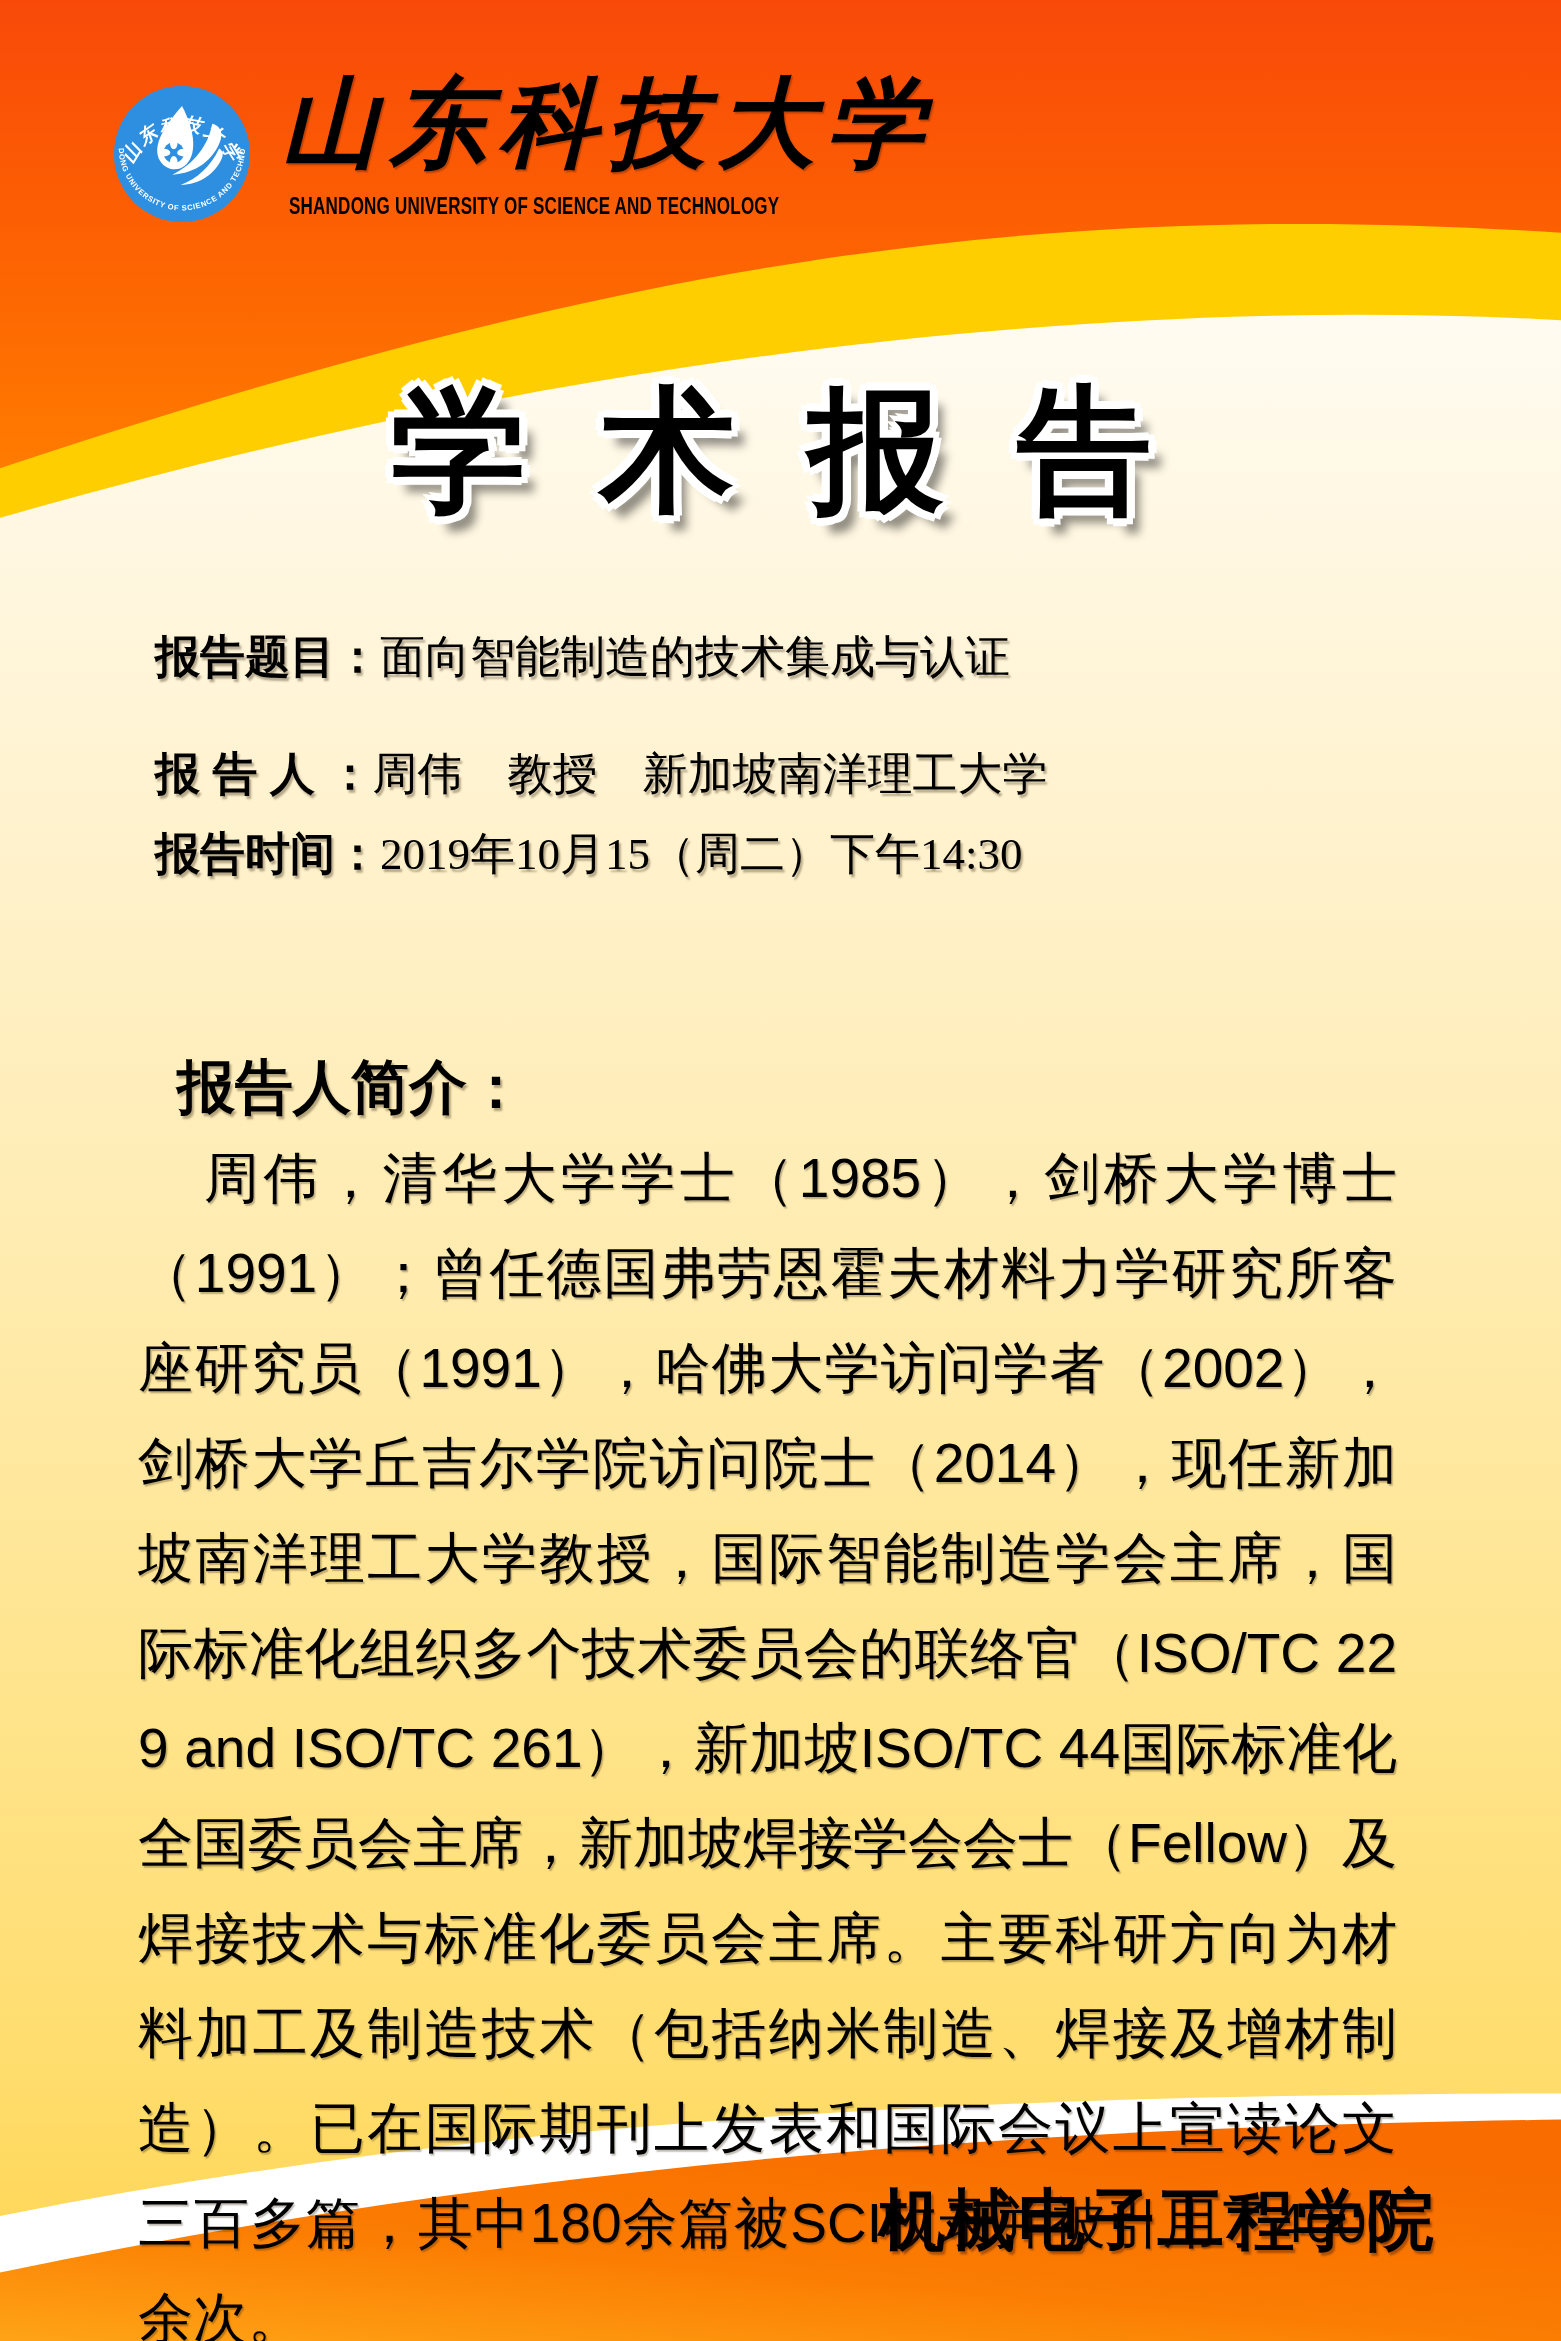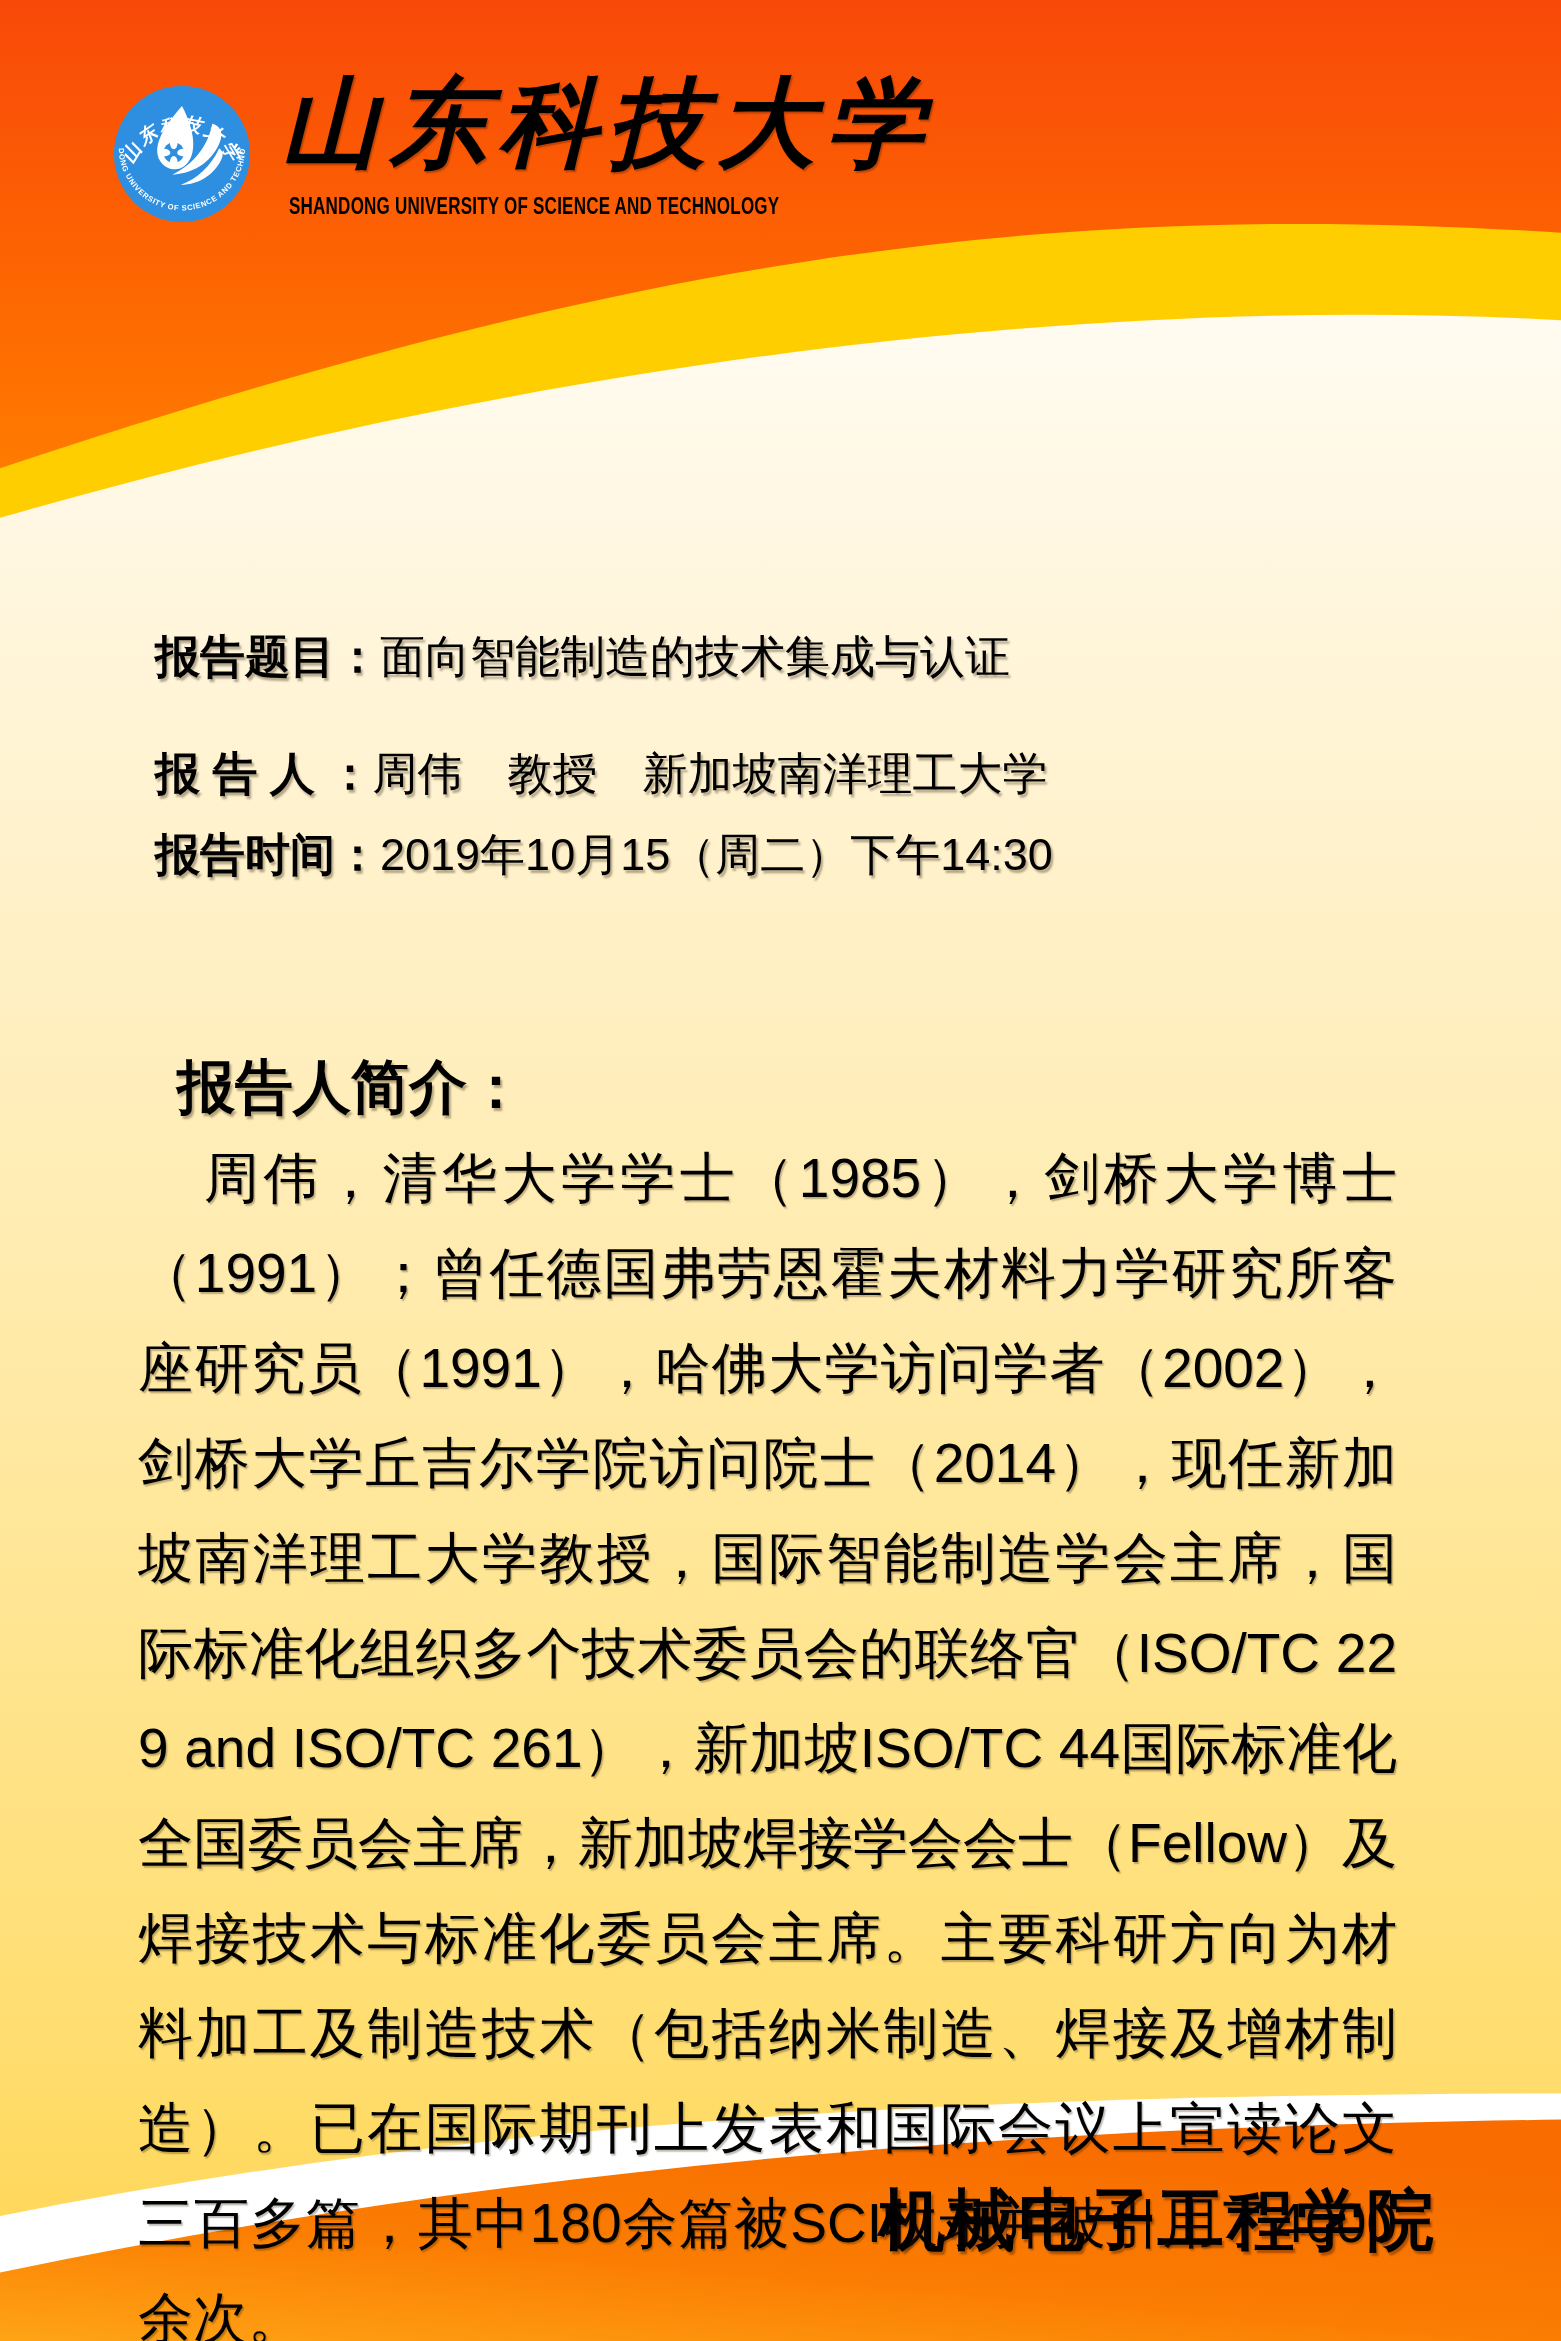--- a/index.html
+++ b/index.html
@@ -42,21 +42,21 @@
   
   .info-row{
     position:absolute;left:155px;width:1308px;
     font-size:45px;line-height:1.15;white-space:nowrap;
     text-shadow:2.1px 2.8px 2.1px rgba(40,25,0,.35);
   }
   .info-row .lbl{font-weight:bold;}
   .info-row .val{font-weight:normal;}
   .row-0{top:611px;margin-top:20px;}
   .row-1{top:748px;}
-  .row-2{top:829px;}
+  .row-2{top:829px;font-family:Liberation Serif, serif;}
   .row-3{top:938px;}
   .bio-head{
     position:absolute;left:155px;top:1049px;
     font-size:58px;font-weight:bold;
     text-shadow:2.1px 2.8px 2.1px rgba(40,25,0,.35);
     margin-left:22px;
   }
   .bio{
     position:absolute;left:138px;top:1131px;width:1259px;
     font-size:55px;line-height:95px;
@@ -129,20 +129,21 @@
       <ellipse cx="86" cy="110" rx="9" ry="5.5" fill="#fff"></ellipse>
       <ellipse cx="114" cy="110" rx="9" ry="5.5" fill="#fff"></ellipse>
       <path d="M156,68 C150,100 130,126 98,142 C132,140 158,121 168,92 C172,79 166,70 156,68 Z" fill="#fff"></path>
       <path d="M166,104 C154,130 134,148 110,157 C138,156 160,141 170,118 C173,111 170,106 166,104 Z" fill="#fff"></path>
     </g>
   </svg>
 
   <div class="cn-name">山东科技大学</div>
   <div class="en-name">SHANDONG UNIVERSITY OF SCIENCE AND TECHNOLOGY</div>
 
+  <div class="title">学 术 报 告</div>
 
   <div class="info-row row-0">
     <span class="lbl">报告题目：</span><span class="val">面向智能制造的技术集成与认证</span>
   </div>
   <div class="info-row row-1">
     <span class="lbl">报 告 人 ：</span><span class="val">周伟　教授　新加坡南洋理工大学</span>
   </div>
   <div class="info-row row-2">
     <span class="lbl">报告时间：</span><span class="val">2019年10月15（周二）下午14:30</span>
   </div>

